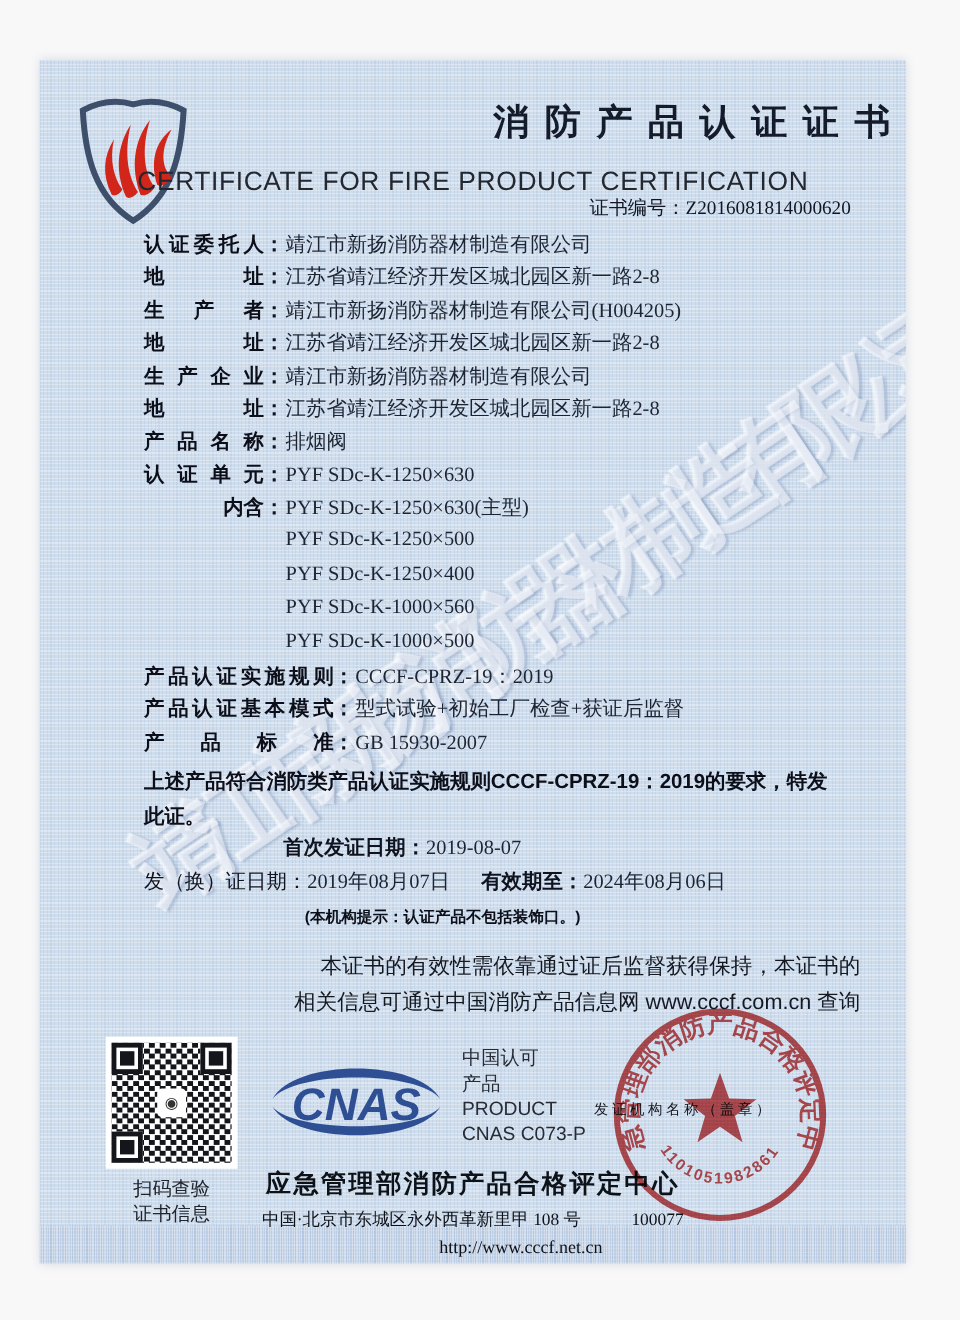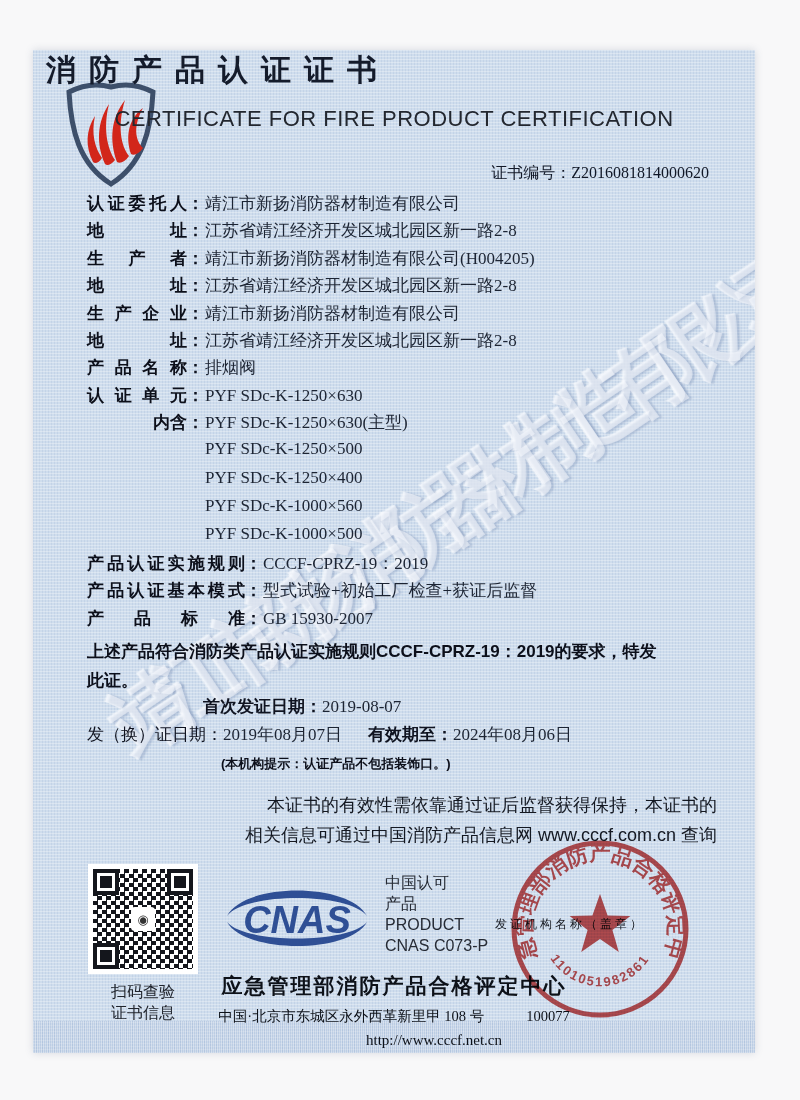--- a/index.html
+++ b/index.html
@@ -25,32 +25,32 @@
   .watermark{
     position:absolute;left:55px;top:640px;z-index:1;
     transform:rotate(-34deg);transform-origin:0 0;
     white-space:nowrap;font-weight:bold;font-size:82px;letter-spacing:-0.34em;
     color:rgba(249,251,255,.50);
     text-shadow:2px 2px 2px rgba(125,148,185,.38), -1px -1px 1px rgba(255,255,255,.45);
     pointer-events:none;
   }
   .shield{position:absolute;left:22px;top:20px;z-index:2;}
   .title-cn{
-    position:relative;z-index:2;margin:0;text-align:left;
+    position:relative;z-index:2;margin:0;padding-top:32px;text-align:right;
     font-size:30px;font-weight:bold;letter-spacing:13px;color:#141b2b;text-indent:13px;
   }
   .title-en{
     position:relative;z-index:2;margin:15px 0 0;text-align:center;
     font-size:22px;letter-spacing:.5px;color:#23272f;font-weight:normal;
   }
   .cert-no{
     position:absolute;z-index:2;top:113px;right:46px;font-size:16px;color:#111726;
   }
   .cert-no .num{font-family:"Liberation Serif","DejaVu Serif",serif;}
-  .content{position:absolute;z-index:2;top:142px;left:54px;right:38px;color:#0f1320;}
+  .content{position:absolute;z-index:2;top:142px;left:87px;right:38px;color:#0f1320;}
   .row{display:flex;align-items:baseline;height:27.4px;font-size:17px;}
   .lbl{
     font-weight:bold;color:#0c0f1a;width:100px;flex:0 0 auto;
     text-align:justify;text-align-last:justify;
   }
   .lbl.wide{width:158px;}
   .lbl.inner{text-align:right;text-align-last:right;}
   .colon{font-weight:bold;flex:0 0 auto;width:18px;}
   .val{
     font-family:"Liberation Serif","DejaVu Serif",serif;color:#1c2433;

